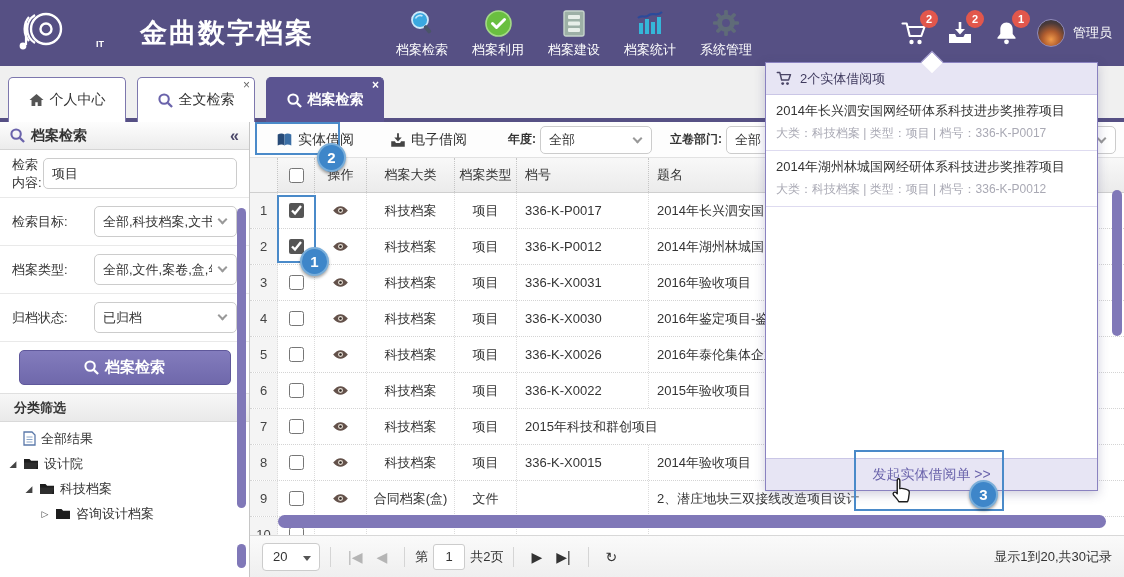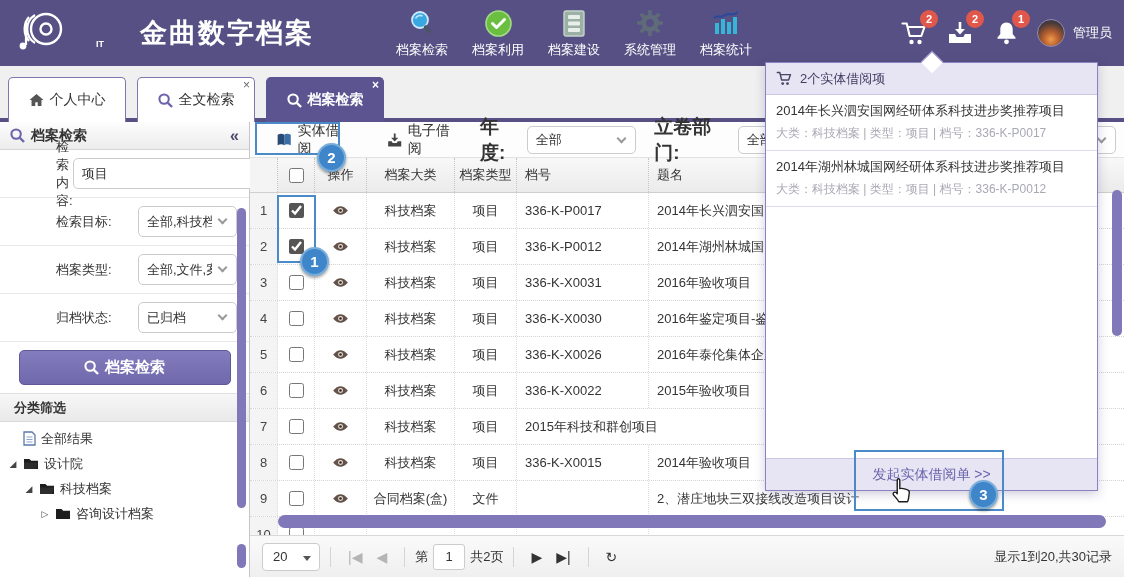--- a/index.html
+++ b/index.html
@@ -29,39 +29,39 @@
   .tab.active { background:#5b5491; border-color:#5b5491; color:#fff; font-weight:bold; }
   .tab .x { position:absolute; top:1px; right:4px; font-size:12px; line-height:12px; color:#666; cursor:pointer; }
   .tab.active .x { color:#fff; }
 
   
   .sidebar { position:absolute; top:122px; left:0; width:250px; bottom:0; background:#fff; border-right:1px solid #c6c6c6; }
   .p-head { height:28px; background:linear-gradient(#fdfdfd,#ececec); border-bottom:1px solid #d5d5d5; display:flex; align-items:center; padding:0 10px; }
   .p-head .t { font-size:14px; font-weight:bold; color:#333; margin-left:6px; }
   .p-head .col { margin-left:auto; color:#4a4668; font-size:16px; font-weight:bold; cursor:pointer; }
   .frow { height:48px; display:flex; align-items:center; padding:0 12px; border-bottom:1px solid #e9e9e9; }
-  .frow .fl { width:82px; font-size:13px; color:#333;margin-left:44px; }
+  .frow .fl { width:82px; font-size:13px; color:#333; }
   .ctrl { flex:1; height:31px; border:1px solid #ccc; border-radius:5px; background:#fff; display:flex; align-items:center; padding:0 8px; font-size:13px; color:#333; position:relative; overflow:hidden; }
   .ctrl.sel { padding-right:24px; cursor:pointer; }
   .ctrl .txt { white-space:nowrap; overflow:hidden; }
   .chev { position:absolute; right:10px; top:11px; width:7px; height:7px; border-right:2px solid #999; border-bottom:2px solid #999; transform:rotate(45deg); margin-top:-2px; }
   .btnrow { height:52px; display:flex; align-items:center; justify-content:center; border-bottom:1px solid #e0e0e0; }
   .sbtn { width:212px; height:35px; background:linear-gradient(#837cbd,#6f68ab); border:1px solid #5f589b; border-radius:5px; color:#fff; font-size:15px; font-weight:bold; display:flex; align-items:center; justify-content:center; gap:6px; cursor:pointer; }
   .f-head { height:28px; background:linear-gradient(#f7f7f7,#e9e9e9); border-bottom:1px solid #d9d9d9; display:flex; align-items:center; padding:0 14px; font-size:13px; font-weight:bold; color:#333; }
   .tree { padding:4px 0 0 8px; }
   .titem { height:25px; display:flex; align-items:center; font-size:13px; color:#333; cursor:pointer; gap:5px; }
   .titem .exp { width:10px; font-size:9px; color:#444; text-align:center; }
   .ind1 { padding-left:16px; } .ind2 { padding-left:32px; }
   .sthumb { position:absolute; right:3px; width:9px; background:#8078b8; border-radius:5px; z-index:3; }
 
   
   .main { position:absolute; top:122px; left:250px; right:0; bottom:0; background:#fff; }
   .toolbar { height:36px; display:flex; align-items:center; border-bottom:1px solid #e2e2e2; padding:0 8px; background:#fdfdfd; }
   .tbtn { display:flex; align-items:center; gap:5px; font-size:14px; color:#333; padding:4px 18px; cursor:pointer; }
-  .tb-lbl { font-size:19px; font-weight:bold; color:#333; margin-left:18px; margin-right:4px; }
+  .tb-lbl { font-size:12px; font-weight:bold; color:#333; margin-left:18px; margin-right:4px; }
   .tsel { position:relative; height:28px; border:1px solid #ccc; border-radius:5px; background:#fff; display:flex; align-items:center; padding:0 24px 0 8px; font-size:13px; color:#333; cursor:pointer; }
   .tsel .chev { top:10px; }
 
   .thead { height:35px; display:flex; background:linear-gradient(#f8f8f8,#ebebeb); border-bottom:1px solid #cfcfcf; align-items:center; }
   .th { font-size:13px; color:#333; border-right:1px dotted #c5c5c5; height:100%; display:flex; align-items:center; padding-left:8px; }
   .tr { height:36px; display:flex; align-items:center; border-bottom:1px dotted #d4d4d4; background:#fff; }
   .td { font-size:13px; color:#333; height:100%; display:flex; align-items:center; border-right:1px dotted #dcdcdc; padding-left:8px; overflow:hidden; white-space:nowrap; }
   .c-num { width:28px; justify-content:center; padding-left:0; background:#f4f4f4; color:#444; }
   .c-chk { width:37px; justify-content:center; padding-left:0; }
   .c-op  { width:52px; justify-content:center; padding-left:0; }
@@ -147,44 +147,44 @@
               <rect x="1" y="1" width="20" height="25" rx="2" fill="#9db0a6" stroke="#c6d4cb" stroke-width="1.4"></rect>
               <rect x="5" y="5" width="12" height="4" rx="1" fill="#e8efe9"></rect>
               <rect x="5" y="11.5" width="12" height="4" rx="1" fill="#e8efe9"></rect>
               <rect x="5" y="18" width="12" height="4" rx="1" fill="#e8efe9"></rect>
             </svg>
         </span>
         <span class="lb">档案建设</span>
       </div>
       <div class="nav-item">
         <span class="ic">
+          <svg width="28" height="27" viewBox="0 0 28 27">
+              <rect x="3" y="13" width="4" height="11" fill="#35b6d9"></rect>
+              <rect x="9" y="9" width="4" height="15" fill="#35b6d9"></rect>
+              <rect x="15" y="12" width="4" height="12" fill="#35b6d9"></rect>
+              <rect x="21" y="7" width="4" height="17" fill="#35b6d9"></rect>
+              <path d="M2 8c4-4 7 1 11-3 4-3 8 2 13-3" stroke="#2b4a9b" stroke-width="2.2" fill="none"></path>
+            </svg>
+        </span>
+        <span class="lb">档案统计</span>
+      </div>
+      <div class="nav-item">
+        <span class="ic">
           <svg width="28" height="28" viewBox="0 0 30 30">
               <g fill="#5f6b78">
                 <rect x="13" y="1" width="4" height="28" rx="1.5"></rect>
                 <rect x="13" y="1" width="4" height="28" rx="1.5" transform="rotate(45 15 15)"></rect>
                 <rect x="13" y="1" width="4" height="28" rx="1.5" transform="rotate(90 15 15)"></rect>
                 <rect x="13" y="1" width="4" height="28" rx="1.5" transform="rotate(135 15 15)"></rect>
                 <circle cx="15" cy="15" r="9.5"></circle>
               </g>
               <circle cx="15" cy="15" r="4.2" fill="#565084"></circle>
             </svg>
         </span>
         <span class="lb">系统管理</span>
-      </div>
-      <div class="nav-item">
-        <span class="ic">
-          <svg width="28" height="27" viewBox="0 0 28 27">
-              <rect x="3" y="13" width="4" height="11" fill="#35b6d9"></rect>
-              <rect x="9" y="9" width="4" height="15" fill="#35b6d9"></rect>
-              <rect x="15" y="12" width="4" height="12" fill="#35b6d9"></rect>
-              <rect x="21" y="7" width="4" height="17" fill="#35b6d9"></rect>
-              <path d="M2 8c4-4 7 1 11-3 4-3 8 2 13-3" stroke="#2b4a9b" stroke-width="2.2" fill="none"></path>
-            </svg>
-        </span>
-        <span class="lb">档案统计</span>
       </div>
     </div>
 
     <div class="hright">
       <div class="hicon">
         <svg width="27" height="25" viewBox="0 0 27 25">
             <path d="M1.5 2.5h4.2l3 12.5h11.6l3.2-9H7" fill="none" stroke="#fff" stroke-width="2.1" stroke-linejoin="round" stroke-linecap="round"></path>
             <circle cx="10.5" cy="21" r="2.2" fill="#fff"></circle>
             <circle cx="18.5" cy="21" r="2.2" fill="#fff"></circle>
           </svg>

